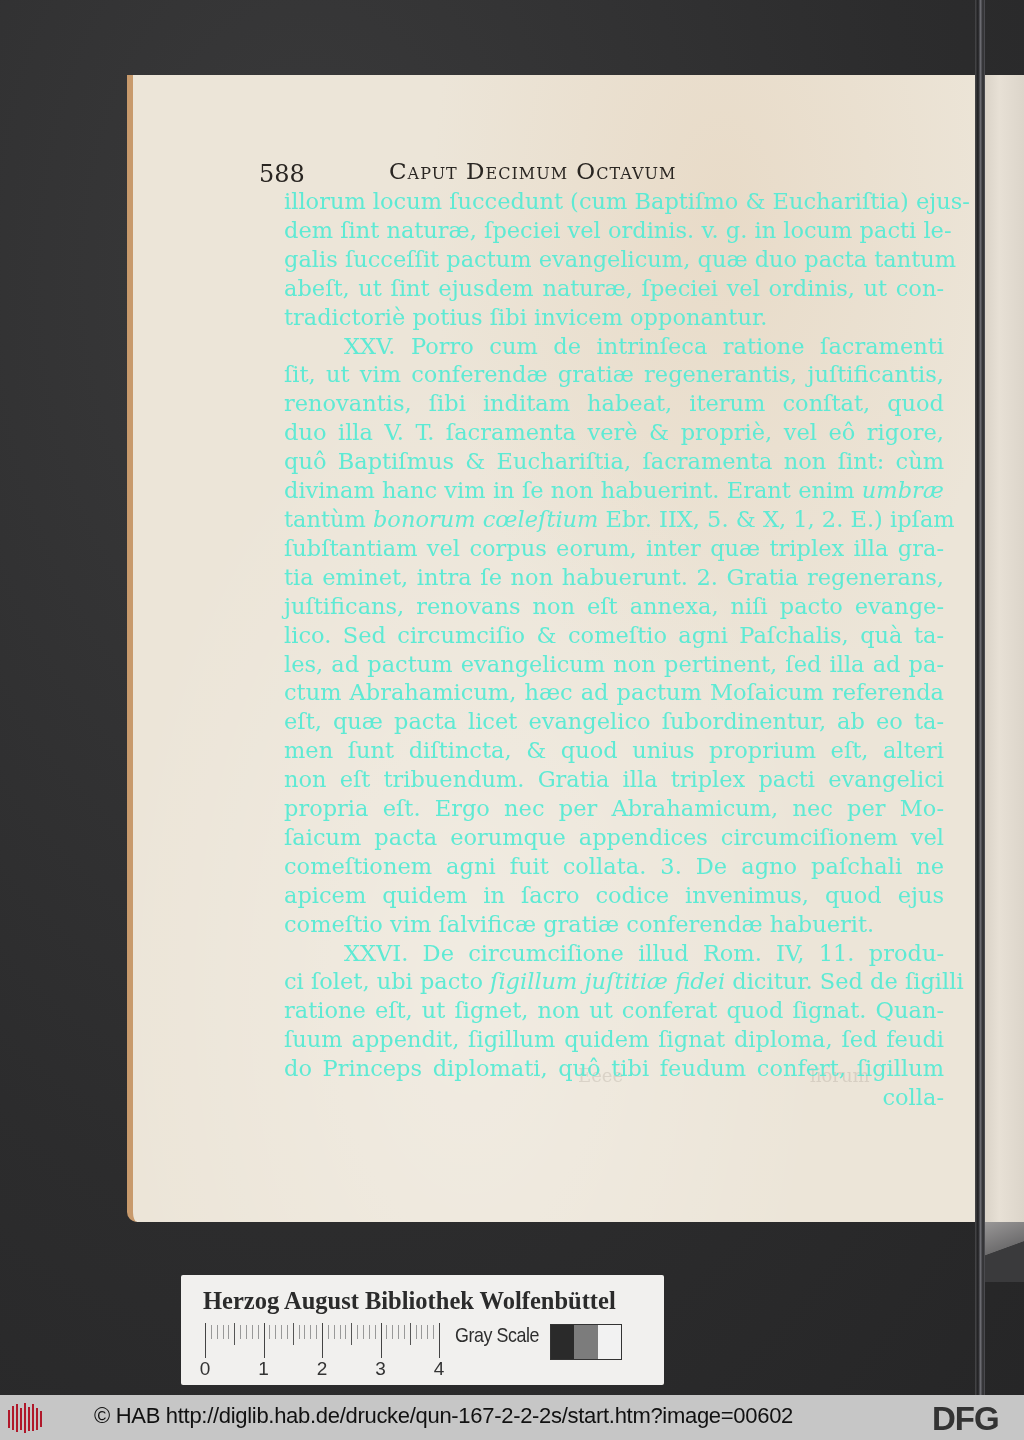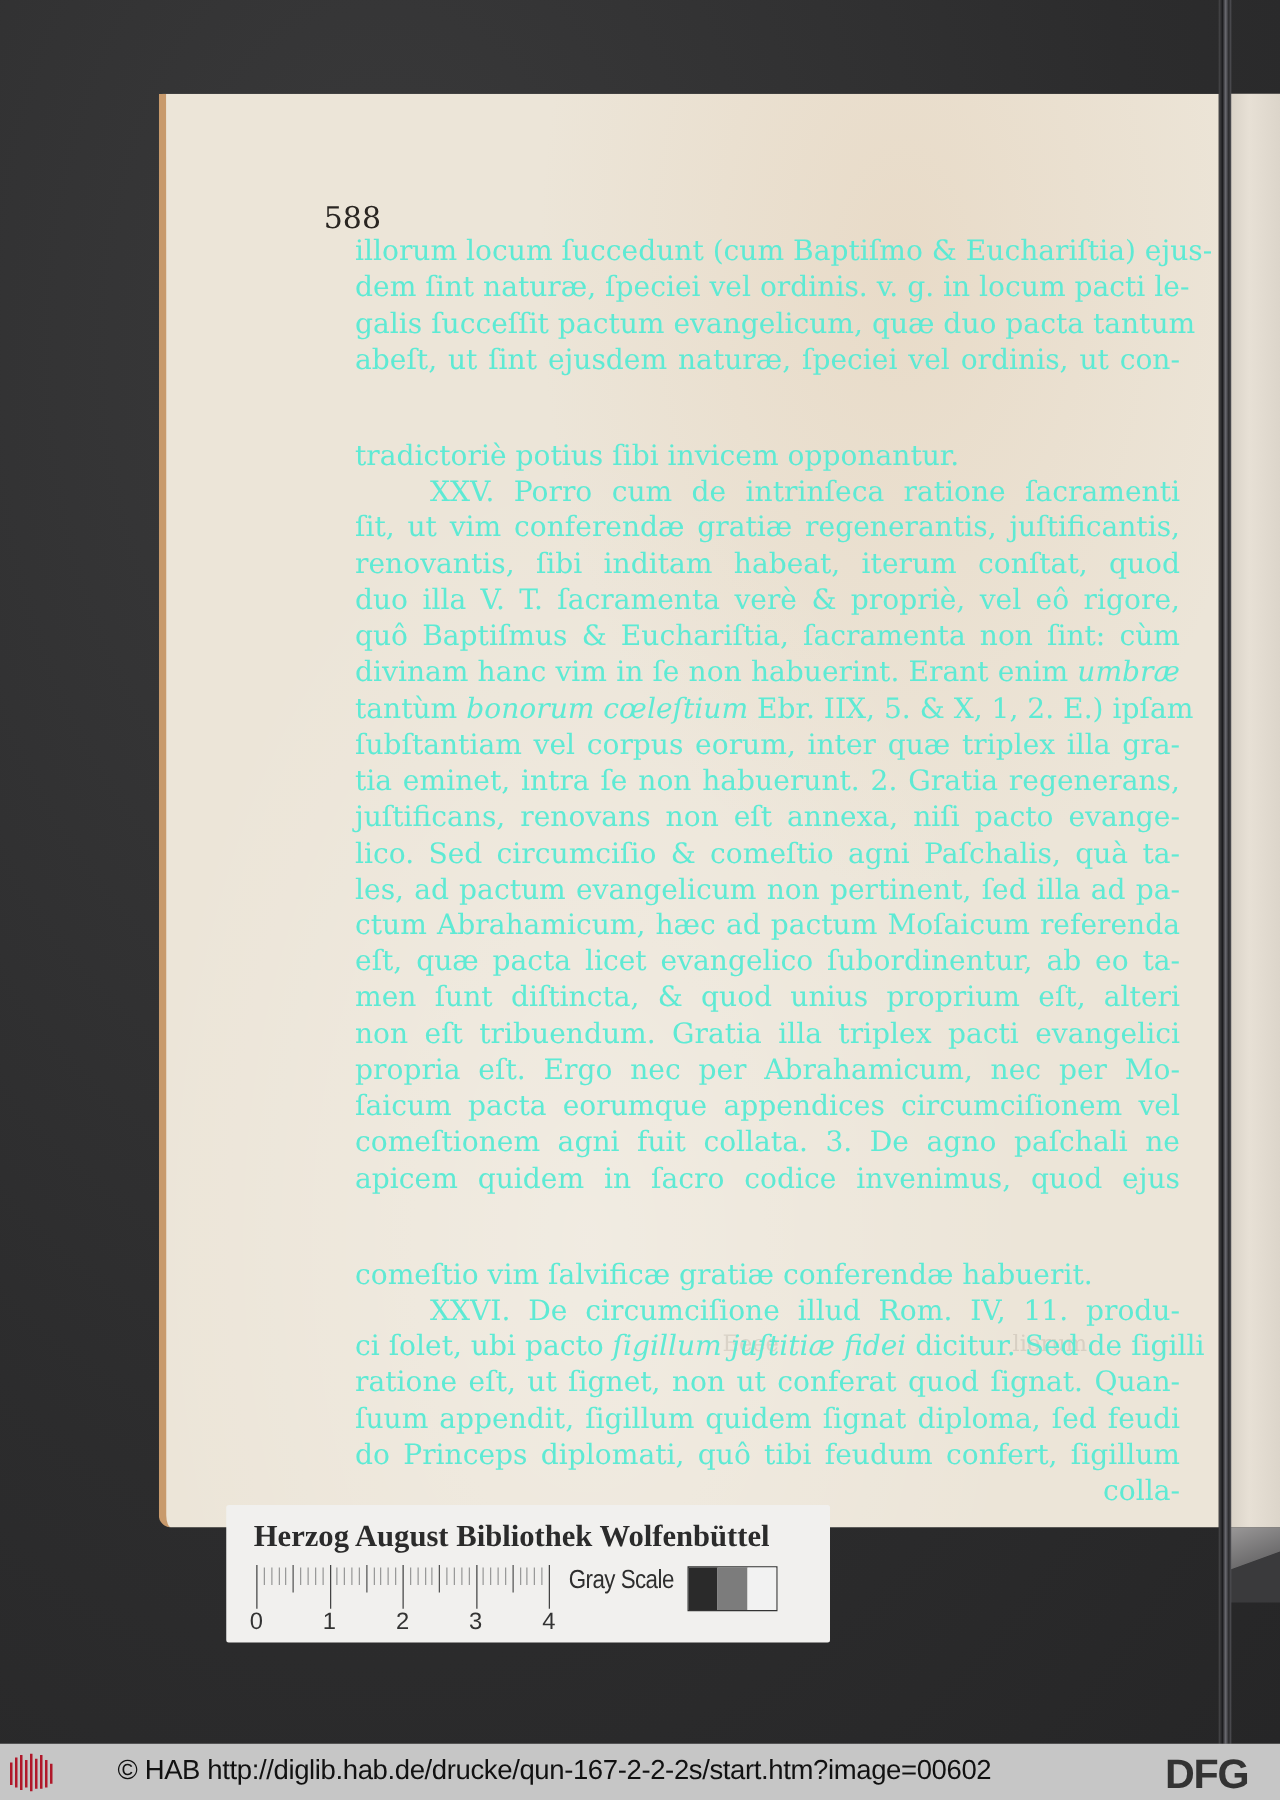--- a/index.html
+++ b/index.html
@@ -46,29 +46,29 @@
     position:absolute; left:130px; top:-2px;
     font-size:23px; letter-spacing:1px; color:#2a2622;
     font-variant:small-caps;
   }
   .text-block {
     position:absolute; left:284px; top:187px; width:660px;
     font-size:22.5px; line-height:28.9px; color:#5eead4;
     text-align:justify;
   }
   .text-block .line { display:block; white-space:nowrap; text-align-last:justify; }
-  .text-block .line.last { text-align-last:left;margin-top:48px; }
+  .text-block .line.last { text-align-last:left; }
   .text-block .line.indent { padding-left:60px; }
   .text-block .line.right { text-align:right; text-align-last:right; }
   .ital { font-style:italic; }
   .showthrough {
     position:absolute; color:rgba(120,110,100,0.18); font-size:18px;
   }
   .label-card {
-    position:absolute; left:181px; top:1204px; width:483px; height:110px;
+    position:absolute; left:181px; top:1275px; width:483px; height:110px;
     background:#f1f0ee; border-radius:2px;
   }
   .label-title {
     position:absolute; left:22px; top:12px;
     font-family:"Liberation Serif", serif; font-weight:bold;
     font-size:24.5px; color:#2b2b2b; white-space:nowrap;
   }
   .ruler { position:absolute; left:24px; top:48px; width:240px; height:56px; }
   .tick { position:absolute; top:0; width:1px; background:#555; }
   .ruler-num {
@@ -109,20 +109,21 @@
 
 <div class="backdrop"></div>
 <div class="next-page"></div>
 <div class="next-page-shade"></div>
 <div class="glass-rod"></div>
 
 <div class="page"></div>
 
 <div class="running-head">
   <span class="page-number">588</span>
+  <span class="chapter-title">Caput Decimum Octavum</span>
 </div>
 
 <div class="showthrough" style="left:578px;top:1065px;">Eeee</div>
 <div class="showthrough" style="left:810px;top:1065px;">liorum</div>
 
 <div class="text-block" id="text-block">
     <span class="line">illorum locum ſuccedunt (cum Baptiſmo &amp; Euchariſtia) ejus-</span>
     <span class="line">dem ſint naturæ, ſpeciei vel ordinis. v. g. in locum pacti le-</span>
     <span class="line">galis ſucceſſit pactum evangelicum, quæ duo pacta tantum</span>
     <span class="line">abeſt, ut ſint ejusdem naturæ, ſpeciei vel ordinis, ut con-</span>

